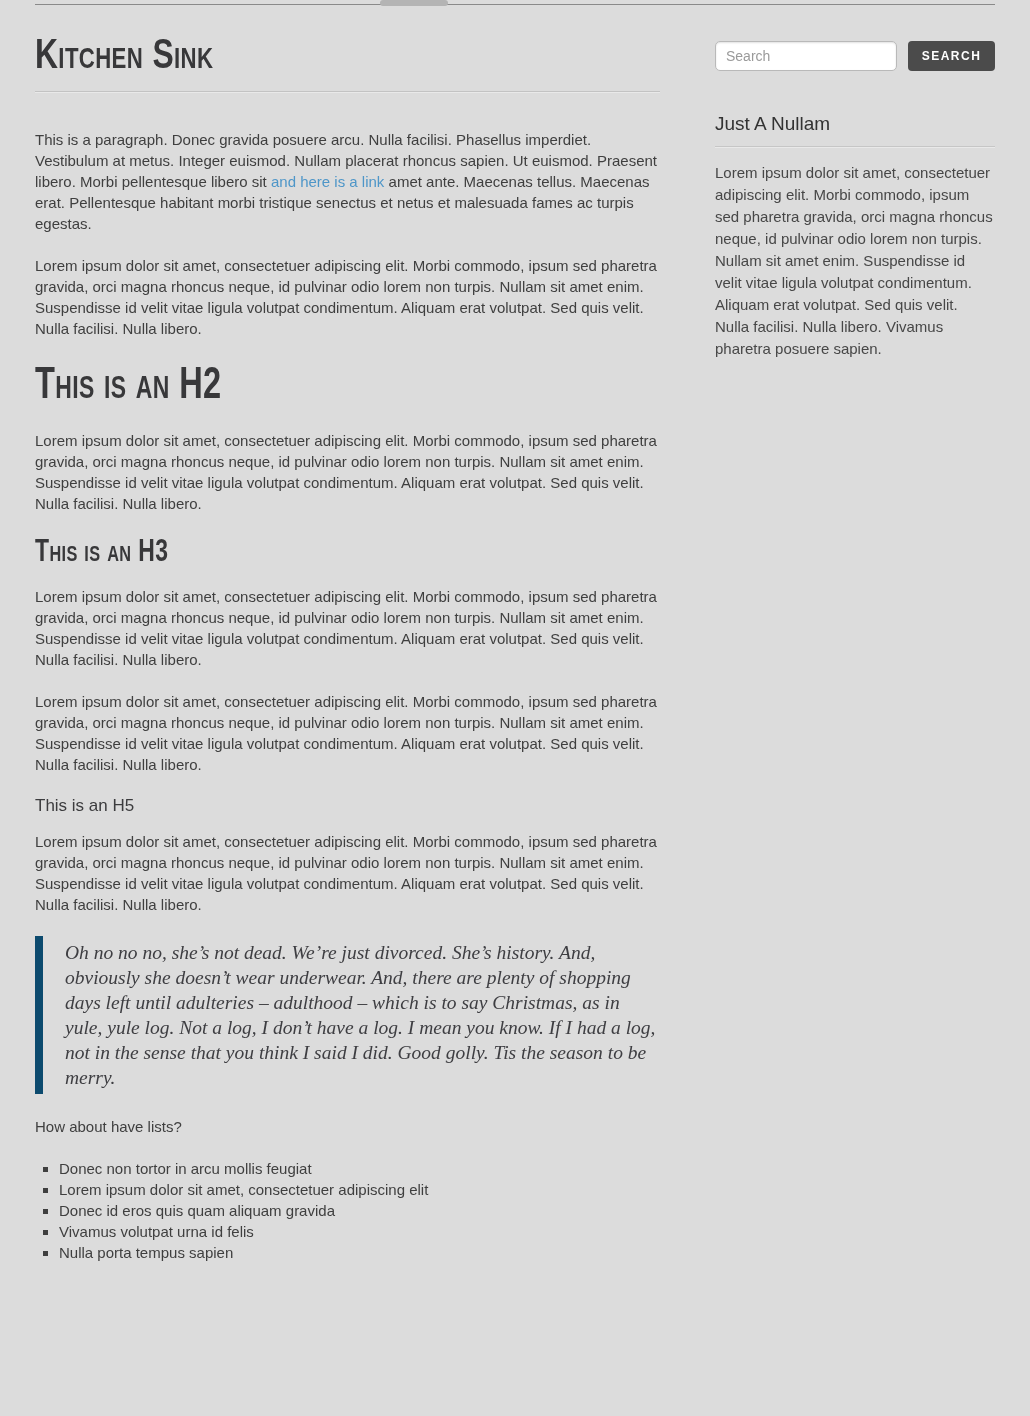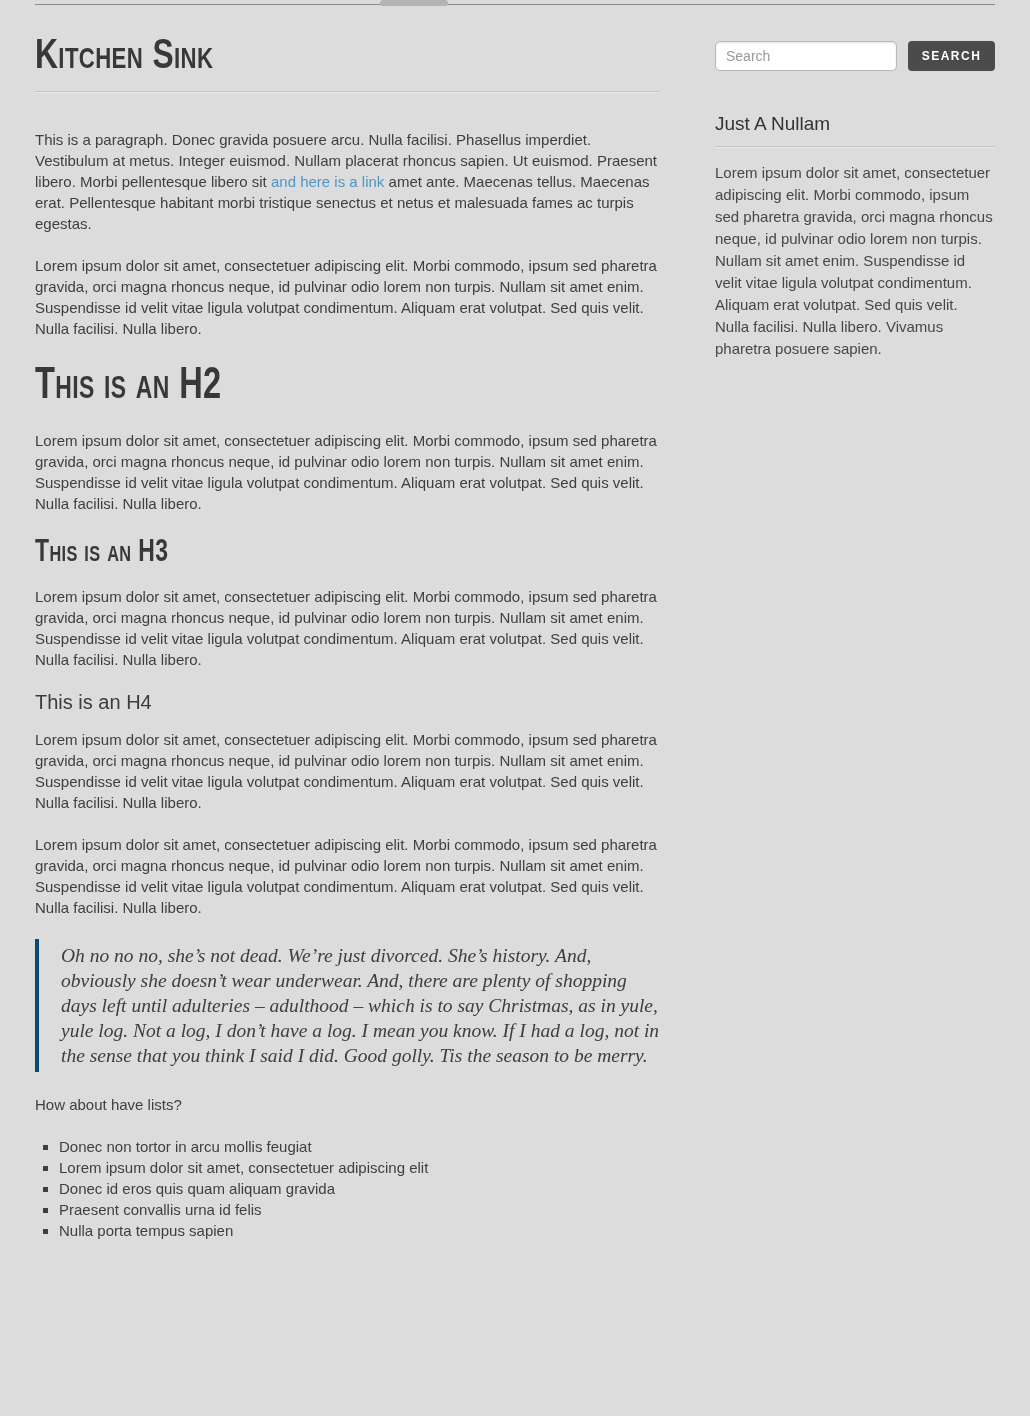--- a/index.html
+++ b/index.html
@@ -51,21 +51,21 @@
   .h2d { font-size: 44px; line-height: 1; margin: 22px 0 25px; }
   .h3d { font-size: 31px; line-height: 1; margin: 20px 0 20px; }
   .h4p { font-size: 20px; font-weight: 400; color: #3c3c3e; margin: 15px 0 15px; }
   .h5p { font-size: 17px; font-weight: 400; color: #3c3c3e; margin: 13px 0 15px; }
 
   a.inline-link { color: #4e96c8; text-decoration: none; text-align: right; }
 
   .bq-intro em { font-style: italic; }
 
   blockquote {
-    border-left: 4px solid #0c4a6e;
+    border-left: 8px solid #0c4a6e;
     padding: 4px 0 4px 22px;
     margin: 14px 0 22px;
   }
   blockquote p {
     font-family: "Liberation Serif", serif;
     font-style: italic;
     font-size: 19.5px !important;
     line-height: 25px !important;
     color: #3e3e42;
     margin: 0 !important;
@@ -126,37 +126,37 @@
       <p><span>This is a paragraph. Donec gravida posuere arcu. Nulla facilisi. Phasellus imperdiet. Vestibulum at metus. Integer euismod. Nullam placerat rhoncus sapien. Ut euismod. Praesent libero. Morbi pellentesque libero sit </span><a href="#" class="inline-link">and here is a link</a><span> amet ante. Maecenas tellus. Maecenas erat. Pellentesque habitant morbi tristique senectus et netus et malesuada fames ac turpis egestas.</span></p>
 
       <p>Lorem ipsum dolor sit amet, consectetuer adipiscing elit. Morbi commodo, ipsum sed pharetra gravida, orci magna rhoncus neque, id pulvinar odio lorem non turpis. Nullam sit amet enim. Suspendisse id velit vitae ligula volutpat condimentum. Aliquam erat volutpat. Sed quis velit. Nulla facilisi. Nulla libero.</p>
 
       <h2 class="h2d condensed"><span class="cx">This is an H2</span></h2>
       <p>Lorem ipsum dolor sit amet, consectetuer adipiscing elit. Morbi commodo, ipsum sed pharetra gravida, orci magna rhoncus neque, id pulvinar odio lorem non turpis. Nullam sit amet enim. Suspendisse id velit vitae ligula volutpat condimentum. Aliquam erat volutpat. Sed quis velit. Nulla facilisi. Nulla libero.</p>
 
       <h3 class="h3d condensed"><span class="cx">This is an H3</span></h3>
       <p>Lorem ipsum dolor sit amet, consectetuer adipiscing elit. Morbi commodo, ipsum sed pharetra gravida, orci magna rhoncus neque, id pulvinar odio lorem non turpis. Nullam sit amet enim. Suspendisse id velit vitae ligula volutpat condimentum. Aliquam erat volutpat. Sed quis velit. Nulla facilisi. Nulla libero.</p>
 
-      <h4 class="h4p">This is an H4</h4>
       <p>Lorem ipsum dolor sit amet, consectetuer adipiscing elit. Morbi commodo, ipsum sed pharetra gravida, orci magna rhoncus neque, id pulvinar odio lorem non turpis. Nullam sit amet enim. Suspendisse id velit vitae ligula volutpat condimentum. Aliquam erat volutpat. Sed quis velit. Nulla facilisi. Nulla libero.</p>
 
+      <h5 class="h5p">This is an H5</h5>
       <p>Lorem ipsum dolor sit amet, consectetuer adipiscing elit. Morbi commodo, ipsum sed pharetra gravida, orci magna rhoncus neque, id pulvinar odio lorem non turpis. Nullam sit amet enim. Suspendisse id velit vitae ligula volutpat condimentum. Aliquam erat volutpat. Sed quis velit. Nulla facilisi. Nulla libero.</p>
 
 
       <blockquote>
         <p>Oh no no no, she’s not dead. We’re just divorced. She’s history. And, obviously she doesn’t wear underwear. And, there are plenty of shopping days left until adulteries – adulthood – which is to say Christmas, as in yule, yule log. Not a log, I don’t have a log. I mean you know. If I had a log, not in the sense that you think I said I did. Good golly. Tis the season to be merry.</p>
       </blockquote>
 
       <p>How about have lists?</p>
 
       <ul>
         <li>Donec non tortor in arcu mollis feugiat</li>
         <li>Lorem ipsum dolor sit amet, consectetuer adipiscing elit</li>
         <li>Donec id eros quis quam aliquam gravida</li>
-        <li>Praesent convallis urna id felis</li>
+        <li>Vivamus volutpat urna id felis</li>
         <li>Nulla porta tempus sapien</li>
       </ul>
 
     </div>
 
     <div class="sidebar">
 
       <form class="search-form">
         <input type="text" class="search-input" placeholder="Search" style="">
         <button type="submit" class="search-btn">SEARCH</button>

